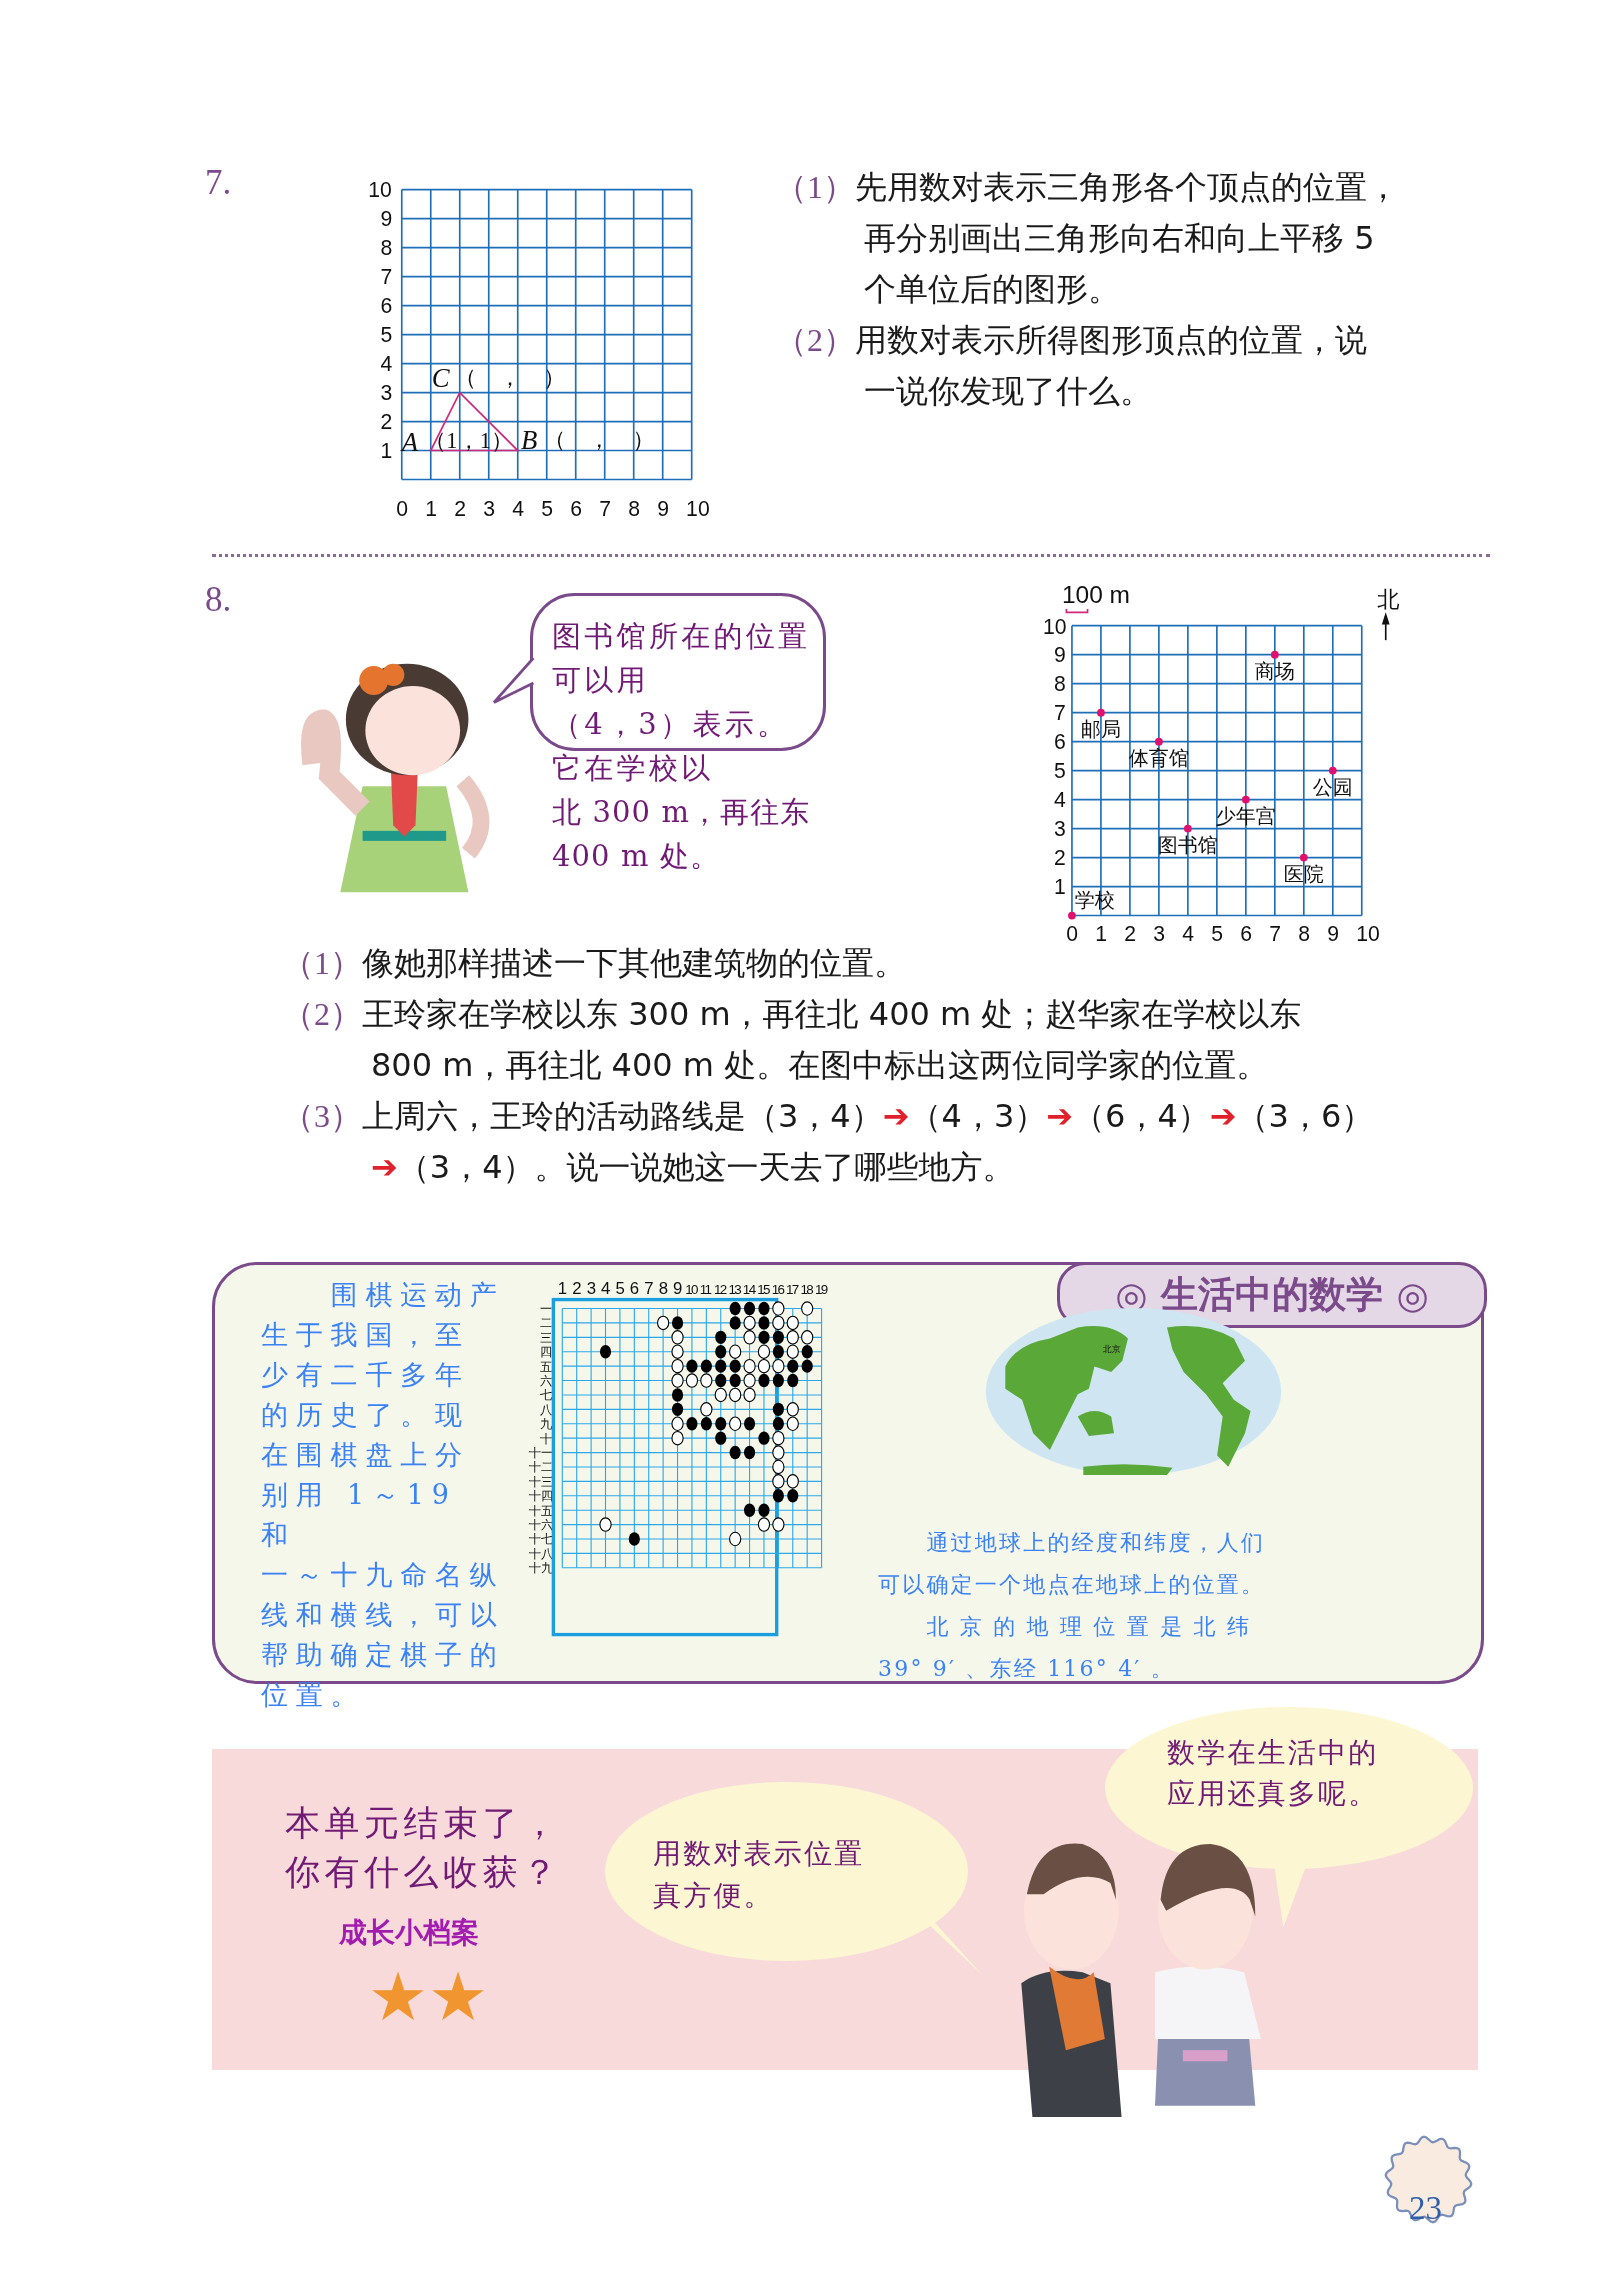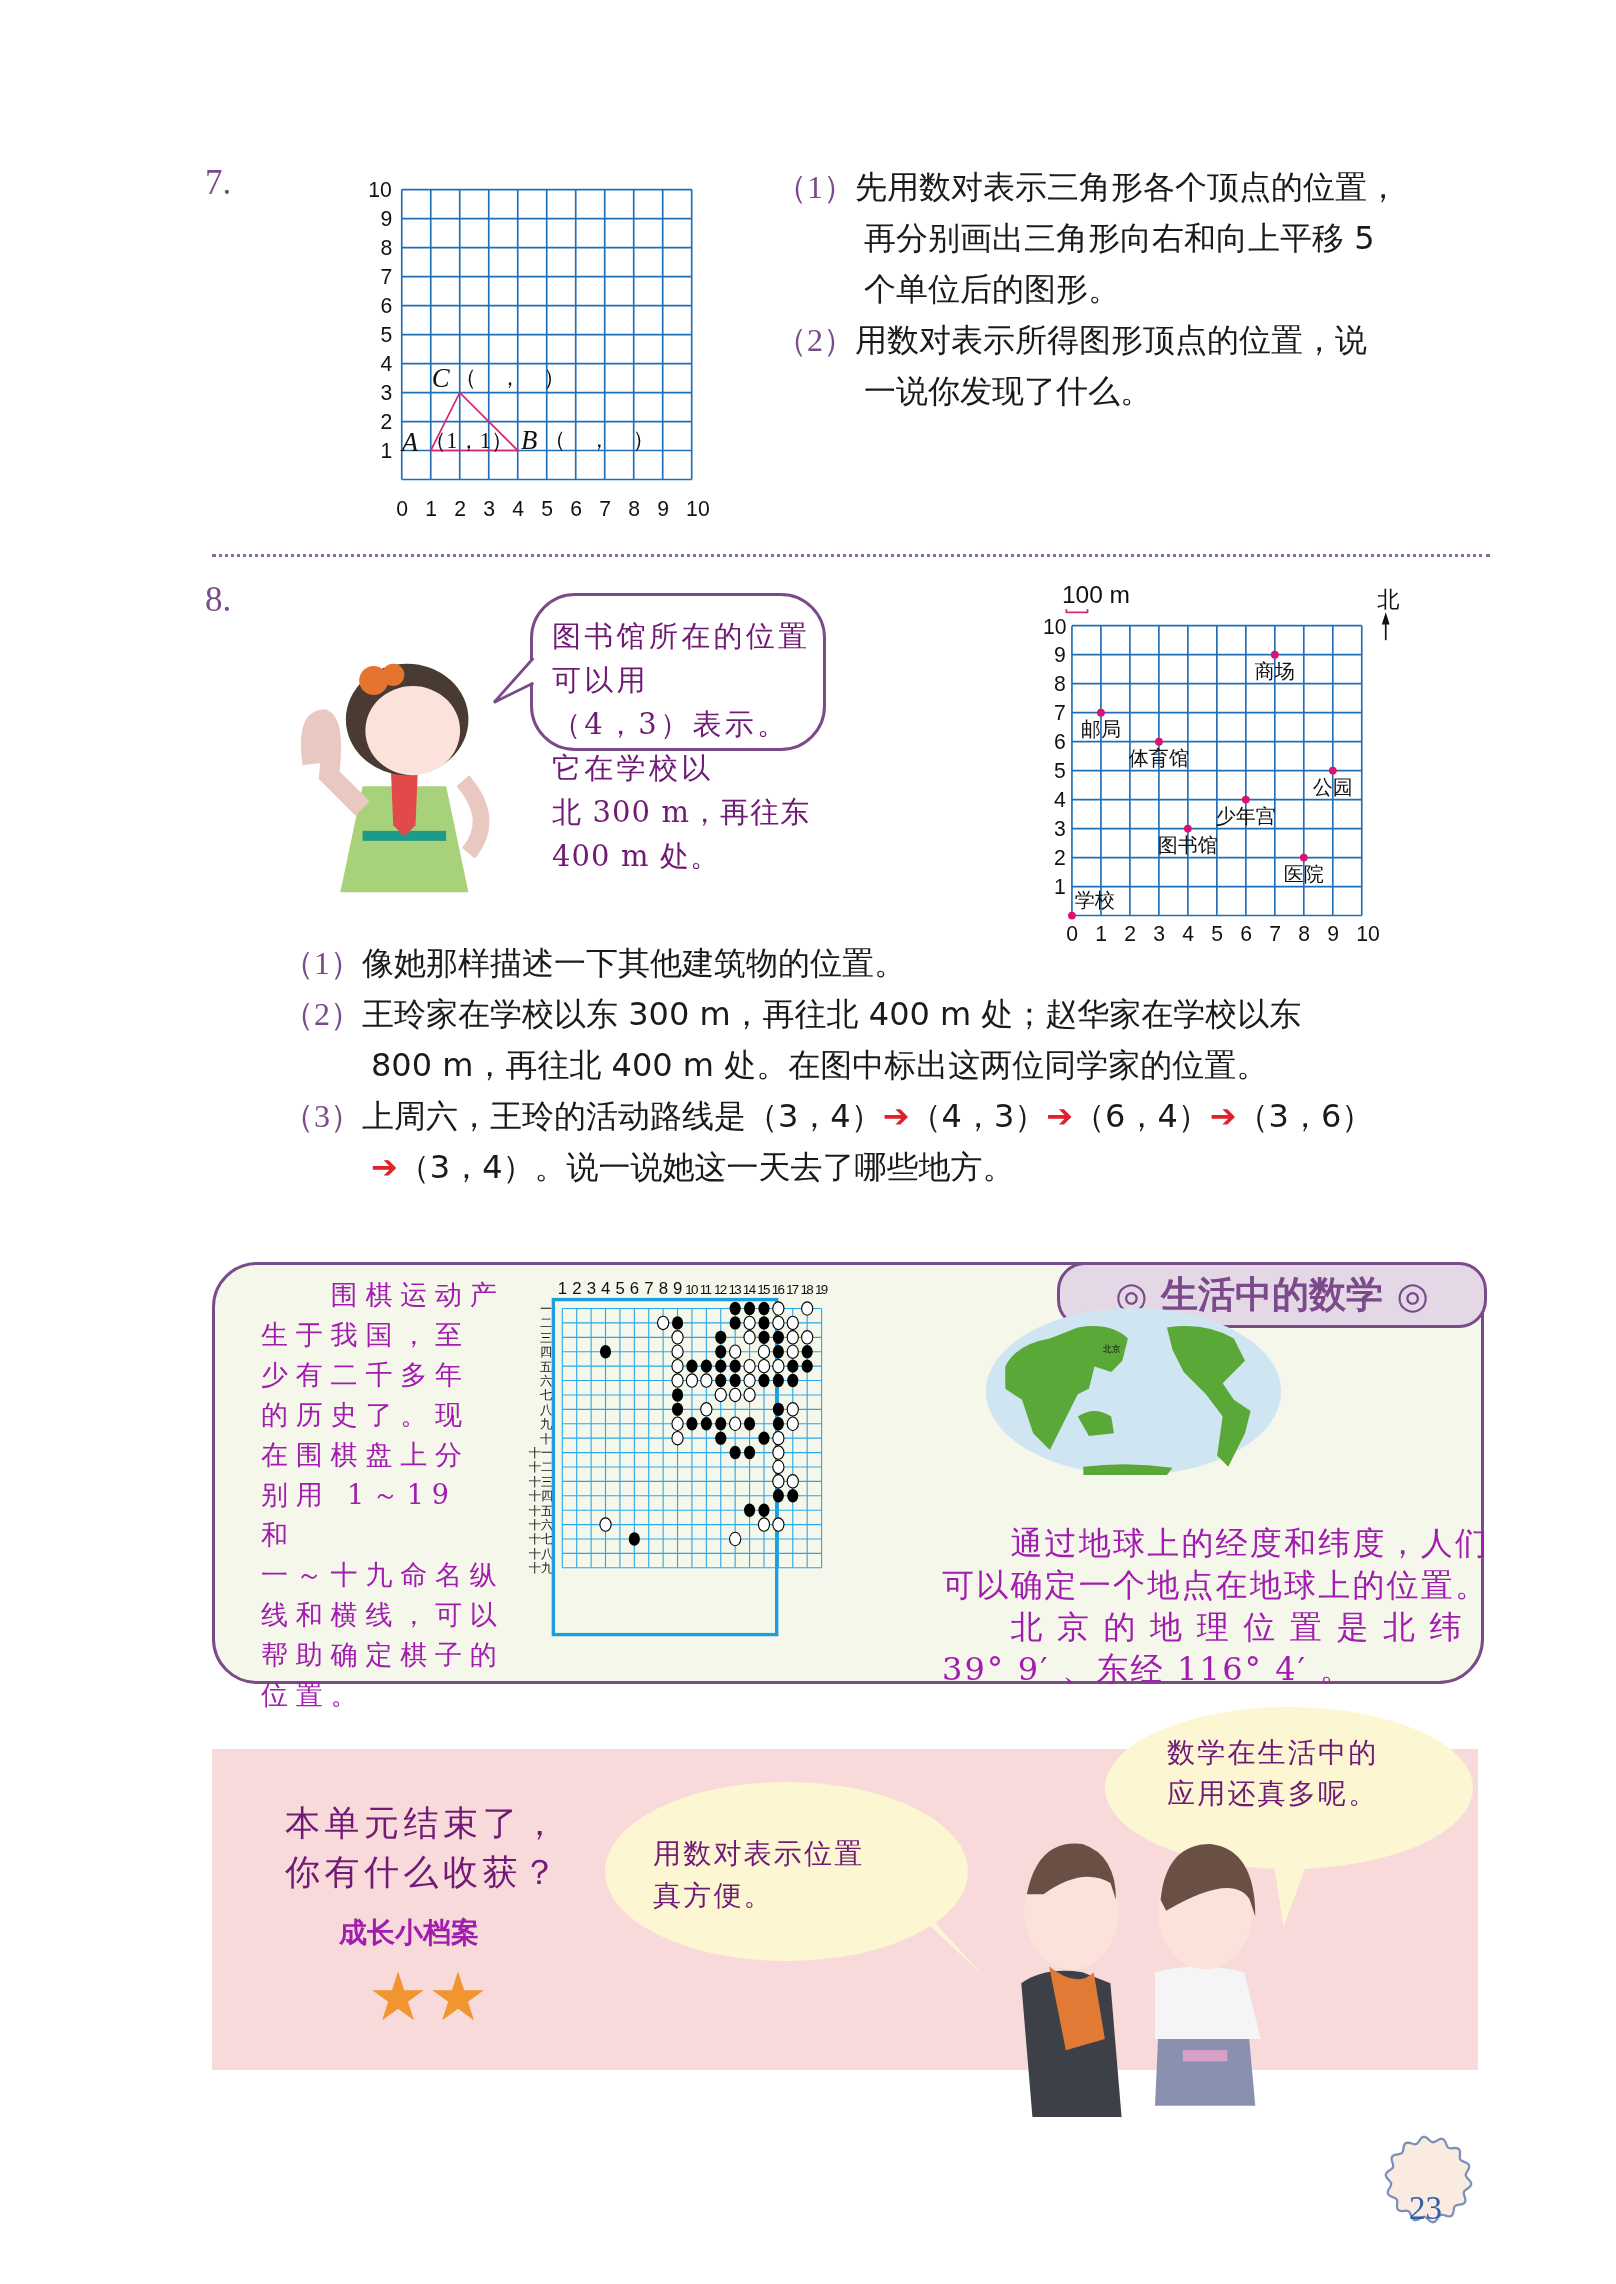--- a/index.html
+++ b/index.html
@@ -19,21 +19,21 @@
   .panel {
     position: absolute; left: 212px; top: 1262px; width: 1266px; height: 416px;
     background: #f4f7ea; border: 3.3px solid #7a4a8a; border-radius: 45px;
   }
   .panel-title {
     position: absolute; left: 1057px; top: 1262px; width: 424px; height: 60px;
     background: #e4d7e6; border: 3.3px solid #7a4a8a; border-radius: 28px 28px 28px 28px;
     display: flex; align-items: center; justify-content: center; gap: 13.4px;
     font-size: 37px; font-weight: bold; color: #7a4a8a; font-family: "DejaVu Sans", sans-serif;
   }
-  .go-text { font-family: "DejaVu Serif", serif; font-size: 27px; line-height: 40px; letter-spacing: 7.8px; color: #a21caf; }
+  .go-text { font-family: "DejaVu Serif", serif; font-size: 27px; line-height: 40px; letter-spacing: 7.8px; color: #3b82f6; }
   .pink { position: absolute; left: 212px; top: 1749px; width: 1266px; height: 321px; background: #f8dada; }
   .ybubble { position: absolute; background: #fcf7d2; border-radius: 50%; }
   .star { color: #f0952f; font-size: 67px; }
   .pgnum { font-family: "Liberation Serif", serif; font-size: 33px; color: #2f5fa8; margin-top: 32px; }
 </style>
 </head>
 <body>
 
 <div class="abs qnum" style="left:205px; top:163px;">7.</div>
 
@@ -418,21 +418,21 @@
 
 <svg class="abs" style="left:983px; top:1305px;" width="301" height="173" viewBox="0 0 540 310">
   <ellipse cx="270" cy="155" rx="265" ry="150" fill="#cfe6f2"></ellipse>
   <path d="M40 110 Q60 70 120 60 L170 40 Q230 30 260 60 L250 100 L230 120 L200 110 L190 150 L170 160 L150 200 L120 260 L90 230 L70 170 L40 150 Z" fill="#5aa837"></path>
   <path d="M170 200 Q200 180 230 200 L235 230 L190 235 Z" fill="#5aa837"></path>
   <path d="M330 40 Q400 30 450 60 L470 100 L430 140 L450 170 L480 190 L470 230 L440 290 L420 270 L430 200 L400 160 L360 120 L340 80 Z" fill="#5aa837"></path>
   <path d="M180 290 Q260 280 340 292 L330 305 L180 305 Z" fill="#5aa837"></path>
   <text x="215" y="85" font-size="16" font-family="DejaVu Serif, serif" fill="#111" id="globe-label">北京</text>
 </svg>
 
-<div class="abs go-text" id="globe-text" style="left:942px; top:1522px; width:563px; letter-spacing:2.2px; font-size:32px; line-height:42px;">
+<div class="abs go-text" id="globe-text" style="left:878px; top:1522px; width:563px; letter-spacing:2.2px; font-size:22px; line-height:42px;">
     <div>　　通过地球上的经度和纬度，人们</div>
     <div>可以确定一个地点在地球上的位置。</div>
     <div>　　北 京 的 地 理 位 置 是 北 纬</div>
     <div>39° 9′ 、东经 116° 4′ 。</div>
   </div>
 
 <div class="pink"></div>
 <div class="abs bubble-text" style="left:285px; top:1799px; font-size:35px; line-height:49px; letter-spacing:4.5px;">
   <div>本单元结束了，</div>
   <div>你有什么收获？</div>

